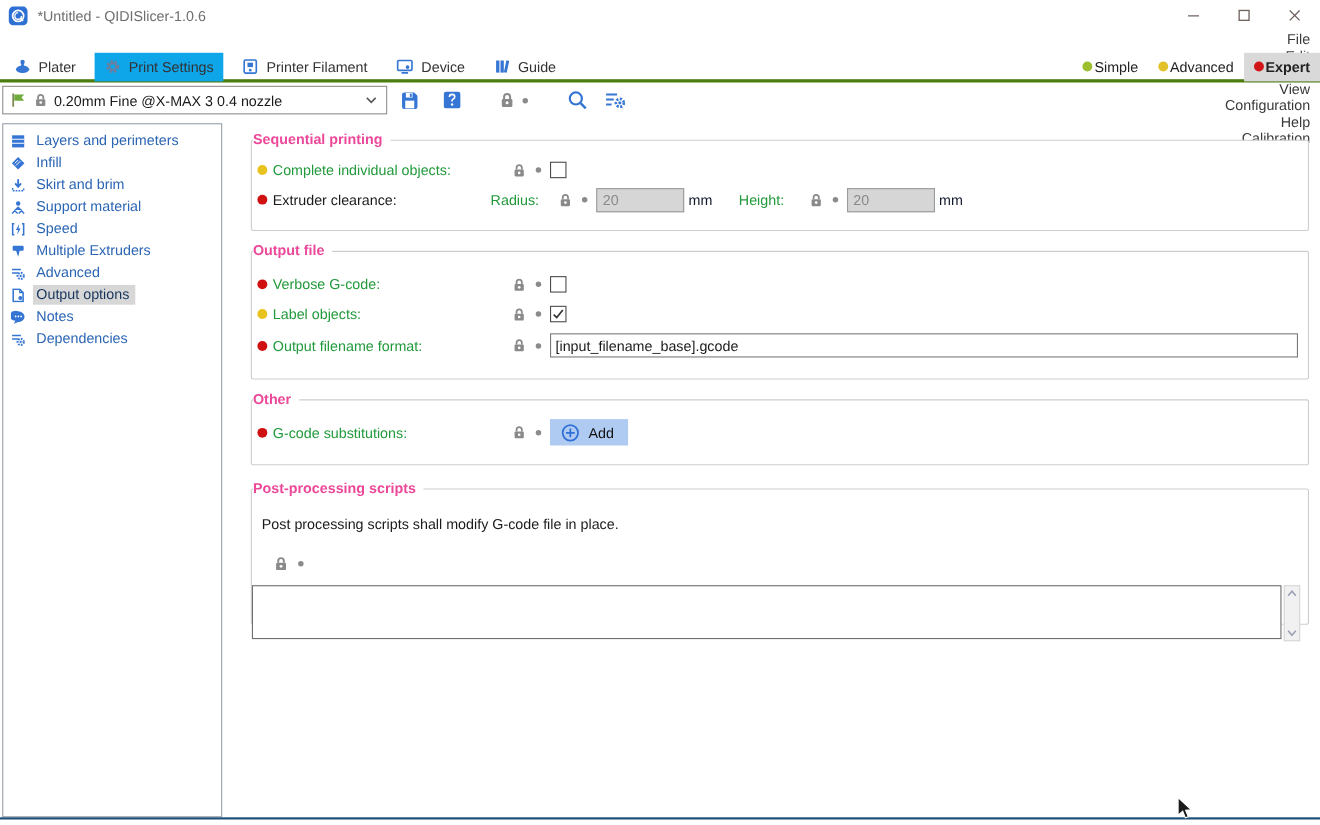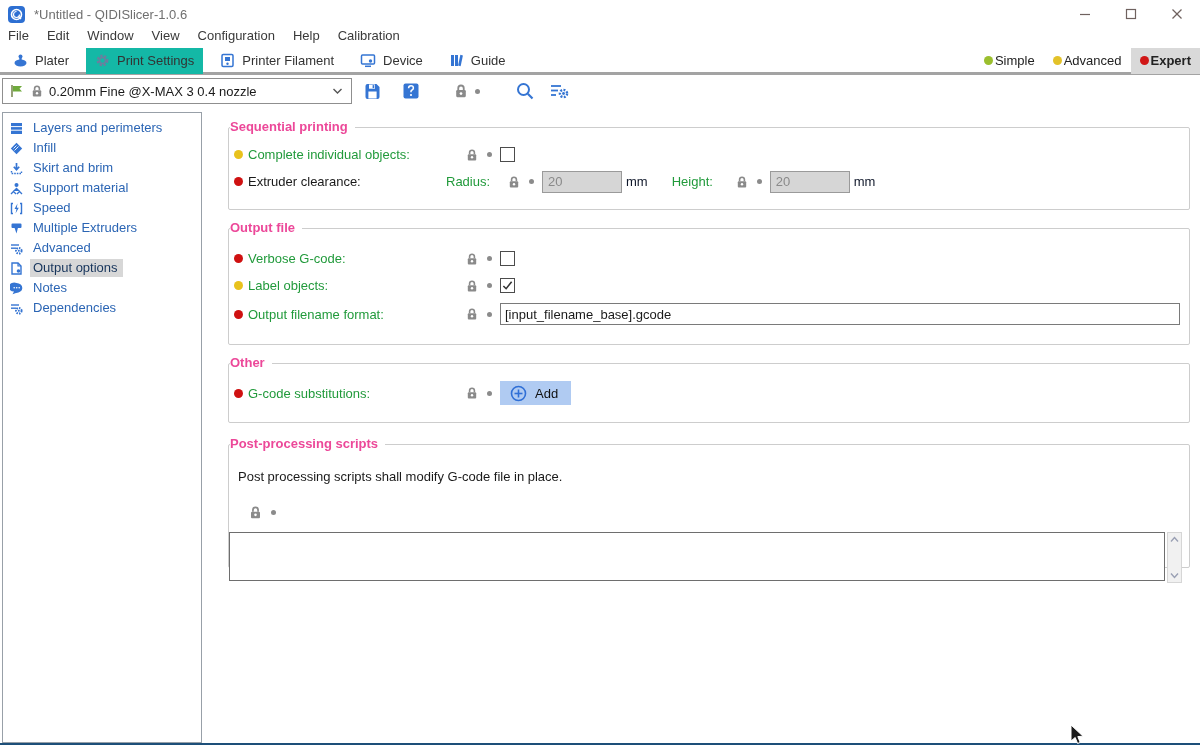--- a/index.html
+++ b/index.html
@@ -10,27 +10,27 @@
     font-size:13px; color:#222;
   }
   
   .titlebar { height:28px; display:flex; align-items:center; padding-left:8px; position:relative; }
   .app-icon { width:17px; height:17px; border-radius:4px; background:#2d6fd2; position:relative; flex:0 0 auto; }
   .app-icon svg { position:absolute; left:0; top:0; }
   .title-text { color:#6f6f6f; margin-left:9px; }
   .win-controls { position:absolute; right:0; top:0; display:flex; height:28px; }
   .win-btn { width:46px; height:28px; display:flex; align-items:center; justify-content:center; }
   
-  .menubar { height:21px; display:flex; align-items:flex-start; padding-left:8px; }
+  .menubar { height:21px; display:flex; align-items:flex-end; padding-left:8px;flex-direction:column; }
   .menu-item { padding:0 9px; color:#3a3a3a; }
   .menu-item:first-child { padding-left:0; }
   
-  .tabbar { height:26px; display:flex; align-items:center; border-bottom:3px solid #a3a3a3; padding-left:4px;justify-content:flex-end; }
+  .tabbar { height:26px; display:flex; align-items:center; border-bottom:3px solid #4d7c0f; padding-left:4px;justify-content:flex-end; }
   .tab { display:flex; align-items:center; gap:7px; padding:0 9px; height:26px; color:#333; margin-right:8px; }
-  .tab.selected { background:#14b8a6; }
+  .tab.selected { background:#0ea5e9; }
   .tab svg, .mode-dot { flex:0 0 auto; }
   .tab-spacer { flex:1; }
   .mode { display:flex; align-items:center; gap:2px; padding:0 9px; height:26px; color:#222; }
   .mode.selected { background:#d9d9d9; font-weight:bold; }
   .mode-dot { width:9px; height:9px; border-radius:50%; }
   
   .toolbar { height:32px; display:flex; align-items:center; padding:3px 0 3px 2px; }
   .combo { width:350px; height:26px; border:1px solid #8f8f8f; background:#fff; display:flex; align-items:center; padding:0 8px 0 6px; gap:6px; }
   .combo-label { flex:1; color:#1a1a1a; white-space:nowrap; overflow:hidden; }
   .tool-icon { display:flex; align-items:center; justify-content:center; }

